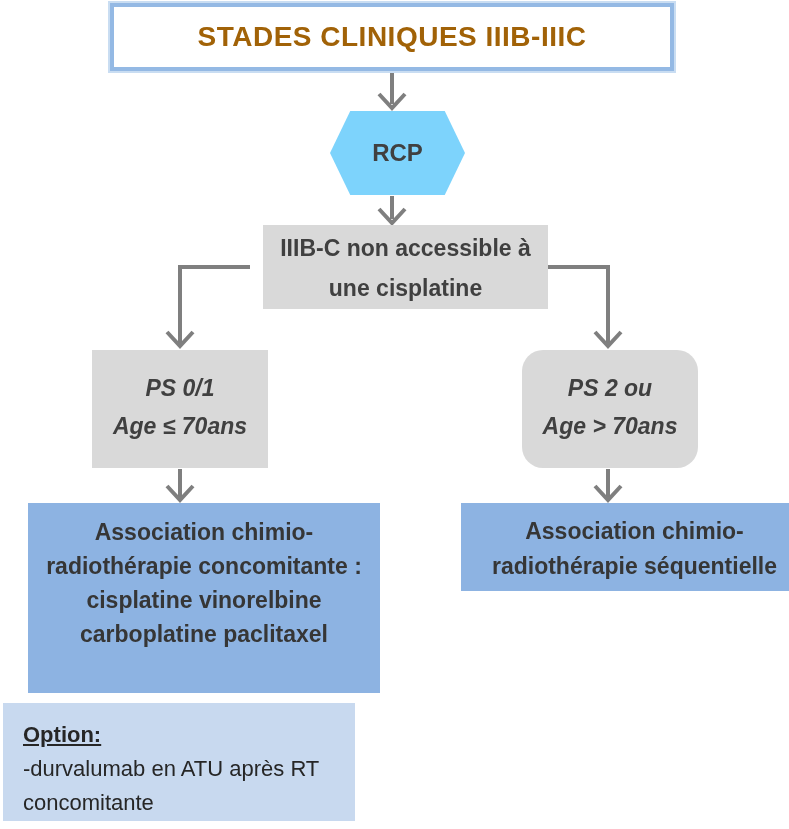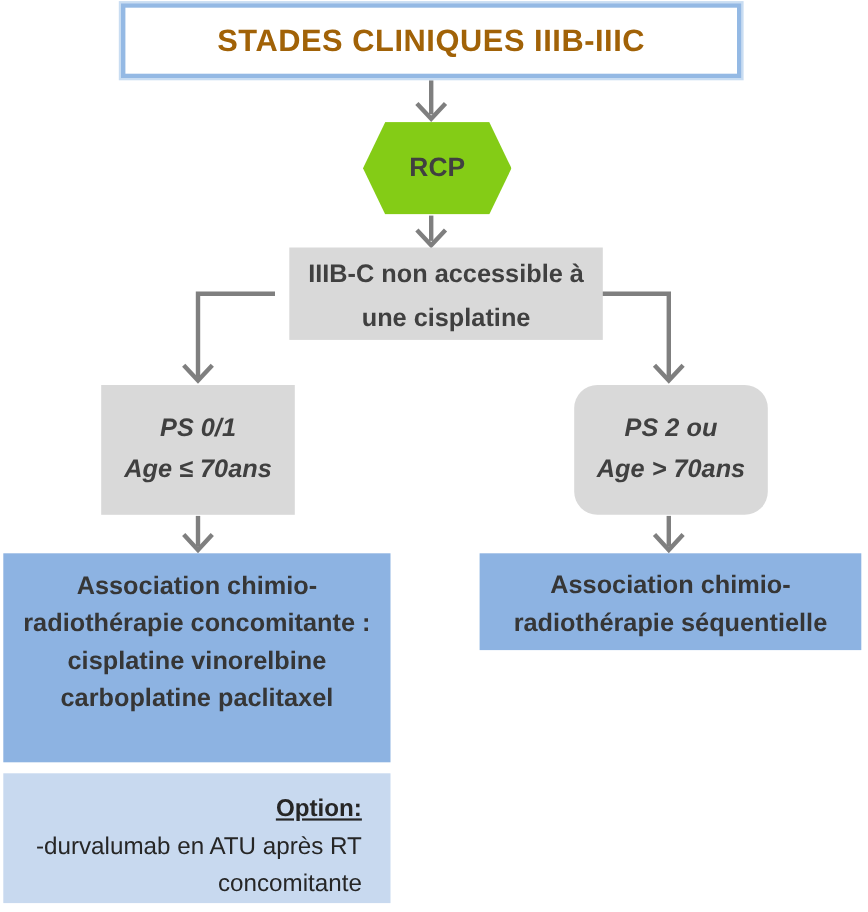--- a/index.html
+++ b/index.html
@@ -36,21 +36,21 @@
     box-shadow: 0 0 0 2px #c9ddf2;
     display: flex; align-items: center; justify-content: center;
     font-size: 28px;
     color: #a16207;
     letter-spacing: 0.5px;
   }
 
   .hexagon {
     left: 330px; top: 111px;
     width: 135px; height: 84px;
-    background: #84cc16;
+    background: #7dd3fc;
     clip-path: polygon(0% 50%, 15% 0%, 85% 0%, 100% 50%, 85% 100%, 15% 100%);
     display: flex; align-items: center; justify-content: center;
     font-size: 24px;
   }
 
   .gray-box {
     background: #d9d9d9;
     font-size: 23px;
     line-height: 40px;
   }
@@ -68,40 +68,41 @@
     font-style: italic;
   }
   .ps-fit-box   { left: 92px;  top: 350px; }
   .ps-unfit-box { left: 522px; top: 350px; border-radius: 21px; }
 
   .blue-box {
     background: #8db3e2;
     color: #363636;
     font-size: 23px;
     line-height: 34px;
+    margin-left: 25px;
   }
   .concomitant-box {
     left: 3px; top: 503px;
     width: 352px; height: 190px;
     padding-top: 12px;
   }
   .sequential-box {
     left: 436px; top: 503px;
     width: 347px; height: 88px;
     padding-top: 11px;
     line-height: 35px;
   }
 
   .option-box {
     left: 3px; top: 703px;
     width: 352px; height: 118px;
     background: #c8d9ef;
     color: #262626;
     font-weight: 400;
-    text-align: right;
+    text-align: left;
     font-size: 22px;
     line-height: 34px;
     padding: 15px 26px 0 20px;
   }
   .option-heading {
     font-weight: 700;
     text-decoration: underline;
   }
 
   .connector {

